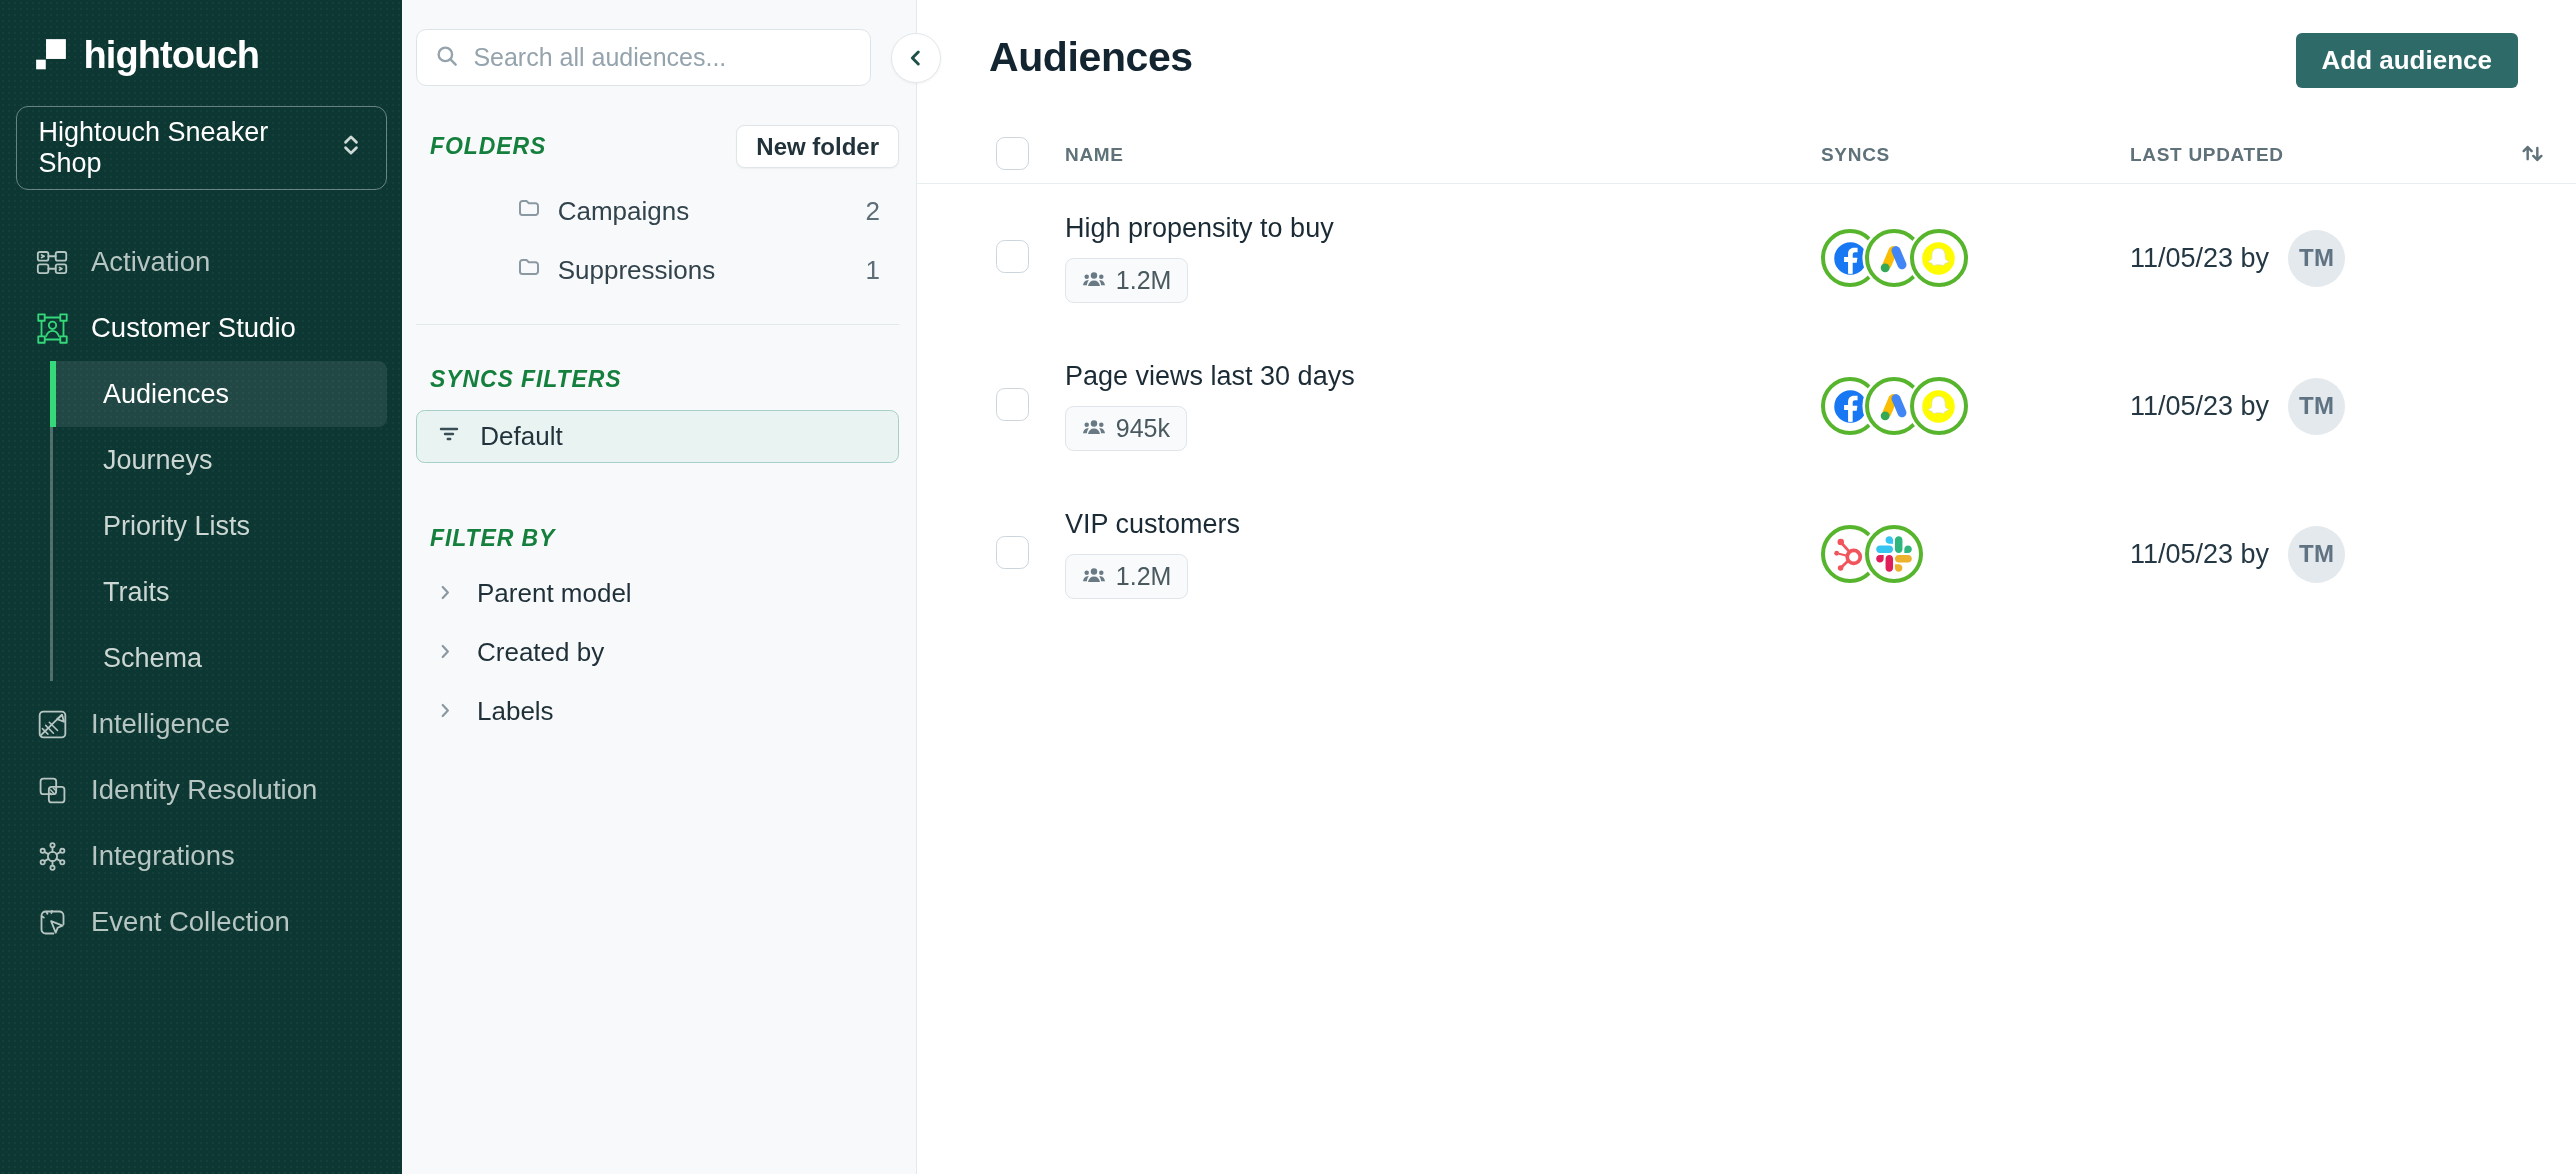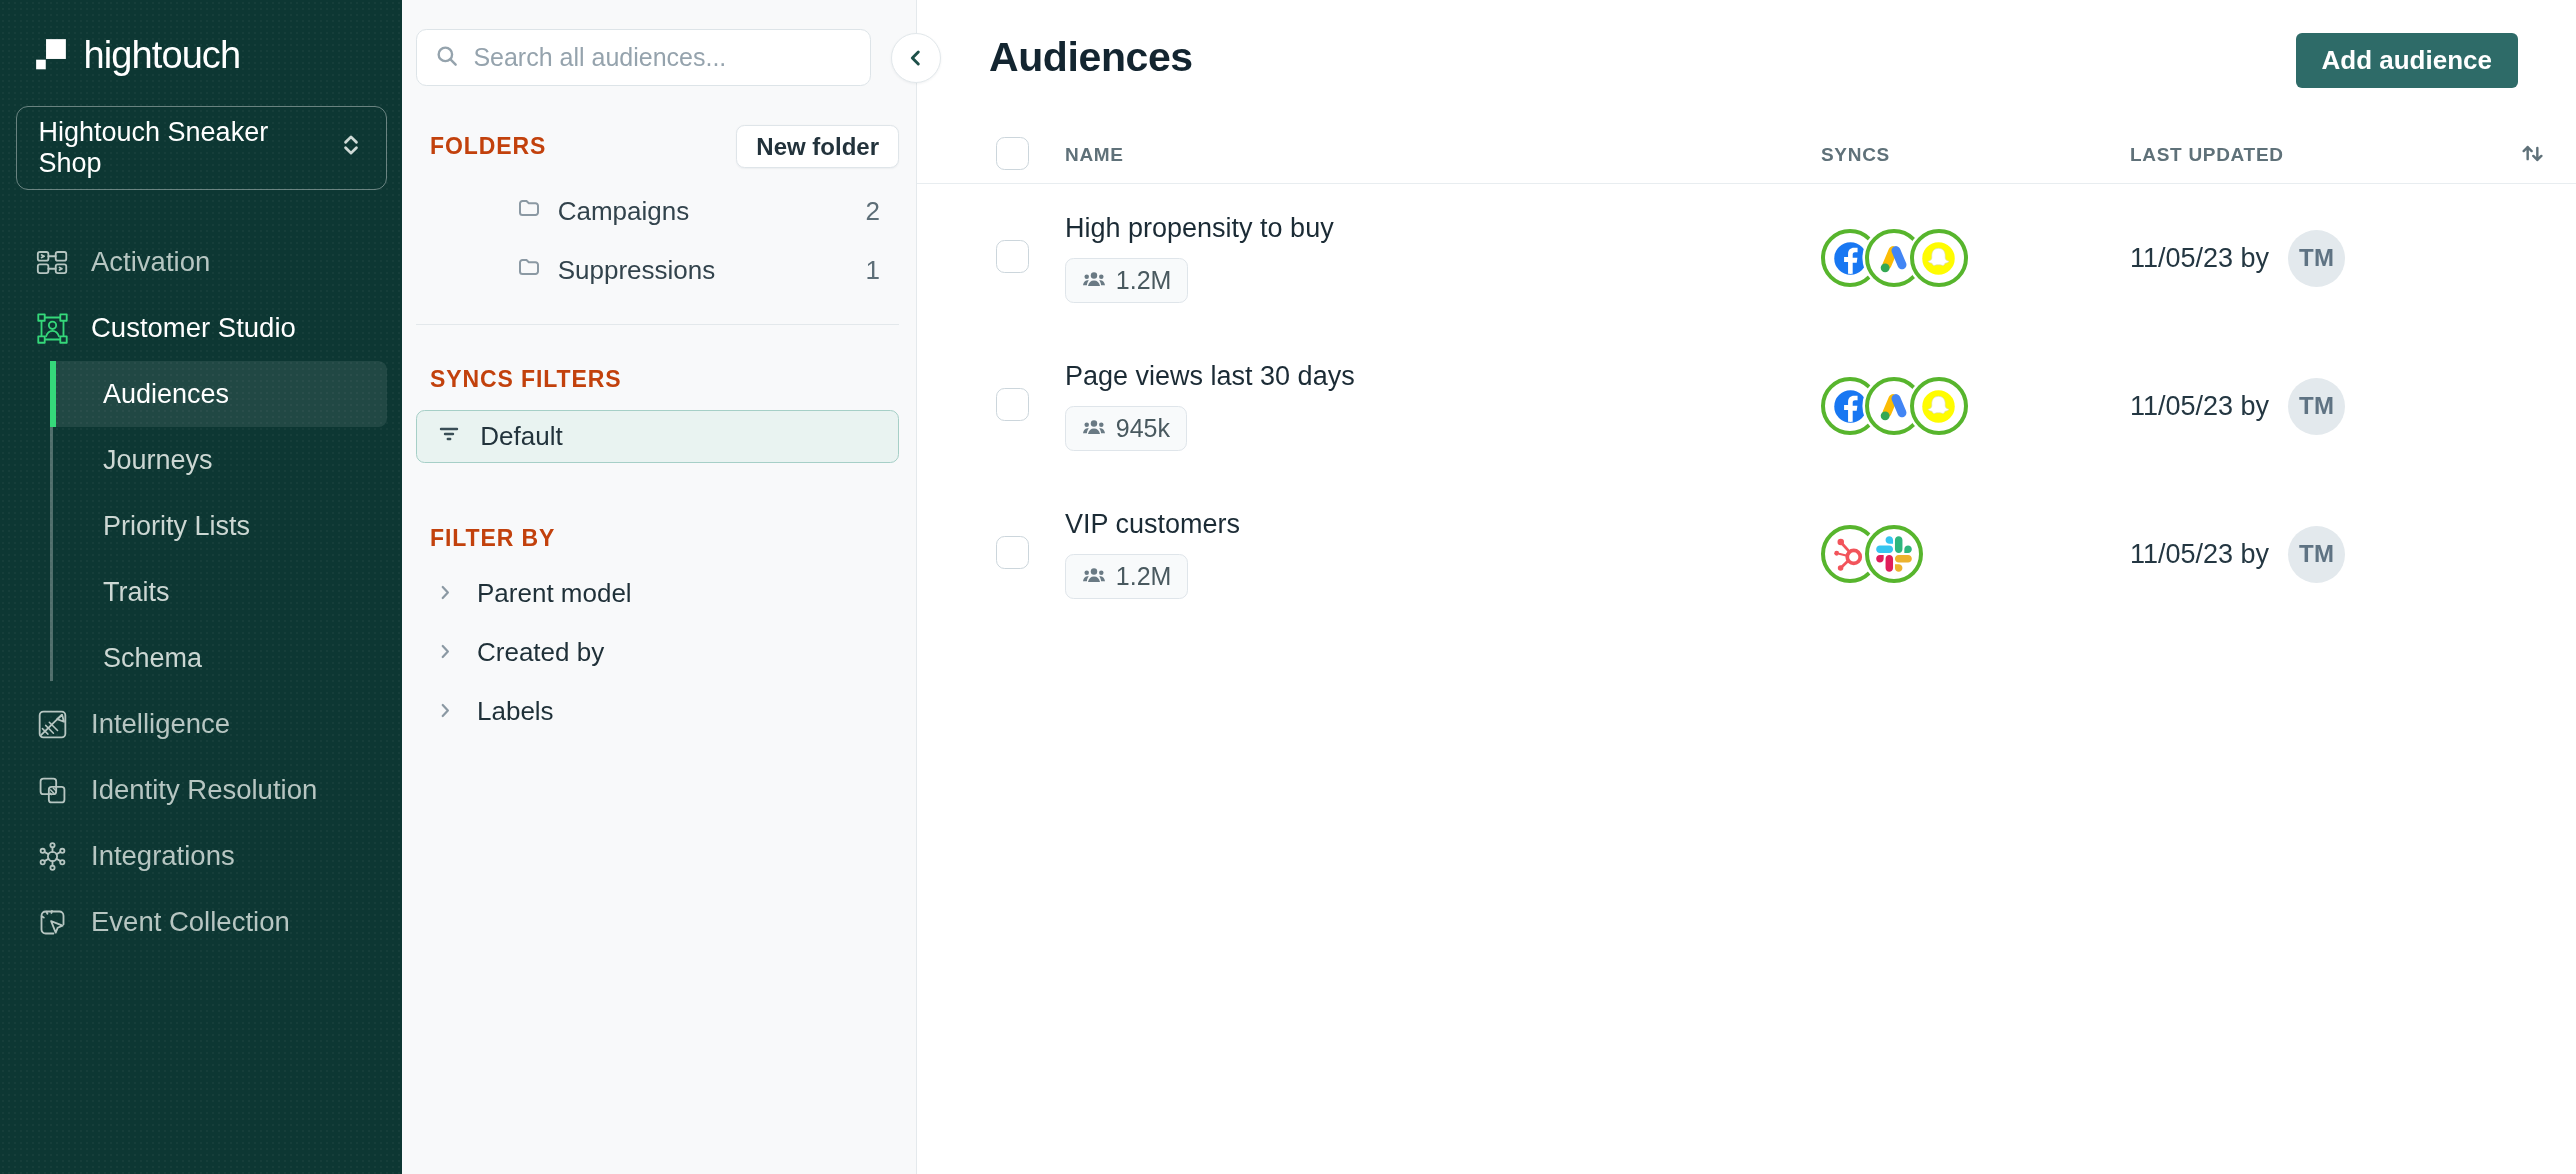--- a/index.html
+++ b/index.html
@@ -6,21 +6,21 @@
   html,body { width:2576px; height:1175px; overflow:hidden;
               font-family:"Liberation Sans", sans-serif; background:#fff; }
   .app { display:flex; width:2576px; height:1175px; }
 
   
   .sidebar { width:402px; height:100%; background:#0d3733; flex:0 0 402px;
              background-image:radial-gradient(rgba(255,255,255,0.035) 0.9px, transparent 1.4px);
              background-size:6px 6px; color:#bac9c5; }
   .logo-row { display:flex; align-items:center; gap:15.5px; padding:34px 0 0 34px; }
   .logo-mark { width:34px; height:34px; }
-  .logo-text { color:#fff; font-size:38px; font-weight:400; letter-spacing:-0.9px; }
+  .logo-text { color:#fff; font-size:38px; font-weight:700; letter-spacing:-0.9px; }
   .workspace { margin:29px 15.5px 0 15.5px; height:84px; border:1.7px solid rgba(255,255,255,0.38);
                border-radius:12px; display:flex; align-items:center; justify-content:space-between;
                padding:0 22px; color:#fff; font-size:27px; cursor:pointer; }
   .nav { margin-top:39px; }
   .nav-item { height:66px; display:flex; align-items:center; gap:22px; padding-left:36px;
               font-size:27.5px; color:#b7c6c2; cursor:pointer; }
   .nav-item .nico { width:33px; height:33px; flex:0 0 33px; }
   .nav-item.active-section { color:#fff; }
   .subnav { position:relative; margin:0 15.5px 0 50px; }
   .subnav::before { content:""; position:absolute; left:0; top:1.7px; bottom:10.3px; width:2.6px;
@@ -36,21 +36,21 @@
            position:relative; z-index:5; }
   .search-box { margin:29px 45px 0 13.7px; height:57px; background:#fff; border:0.9px solid #dde4e8;
                 border-radius:10.3px; display:flex; align-items:center; gap:13.7px; padding:0 17px; }
   .search-box input { border:none; outline:none; flex:1; font-size:25px; color:#33444e;
                       font-family:"Liberation Sans", sans-serif; background:transparent; }
   .search-box input::placeholder { color:#95a3ad; }
   .collapse-btn { position:absolute; top:33px; left:489px; width:50px; height:50px; border-radius:50%;
                   background:#fff; border:0.9px solid #e2e8eb; display:flex; align-items:center;
                   justify-content:center; cursor:pointer; z-index:20;
                   box-shadow:0 0.9px 2.6px rgba(20,40,50,0.06); }
-  .sec-label { font-size:23px; font-weight:700; color:#c2410c; letter-spacing:0.9px; }
+  .sec-label { font-size:23px; font-weight:700; color:#15803d; letter-spacing:0.9px;font-style:italic; }
   .folders-header { display:flex; align-items:center; justify-content:space-between;
                     margin:39px 17px 13.7px 0; padding-left:28px; }
   .new-folder-btn { height:43px; padding:0 19px; background:#fff; border:0.9px solid #dfe5e9;
                     border-radius:8.6px; font-size:24px; font-weight:600; color:#22323b;
                     cursor:pointer; box-shadow:0 0.9px 1.7px rgba(20,40,50,0.05);
                     font-family:"Liberation Sans", sans-serif; }
   .folder-list { margin:3.4px 17px 0 13.7px; }
   .folder-row { height:59px; display:flex; align-items:center; gap:17px; padding:0 19px;
                 font-size:26px; color:#32434c; cursor:pointer; }
   .folder-row.selected { height:53px; background:#e9f3f1; border:0.9px solid #a6cfc7;

